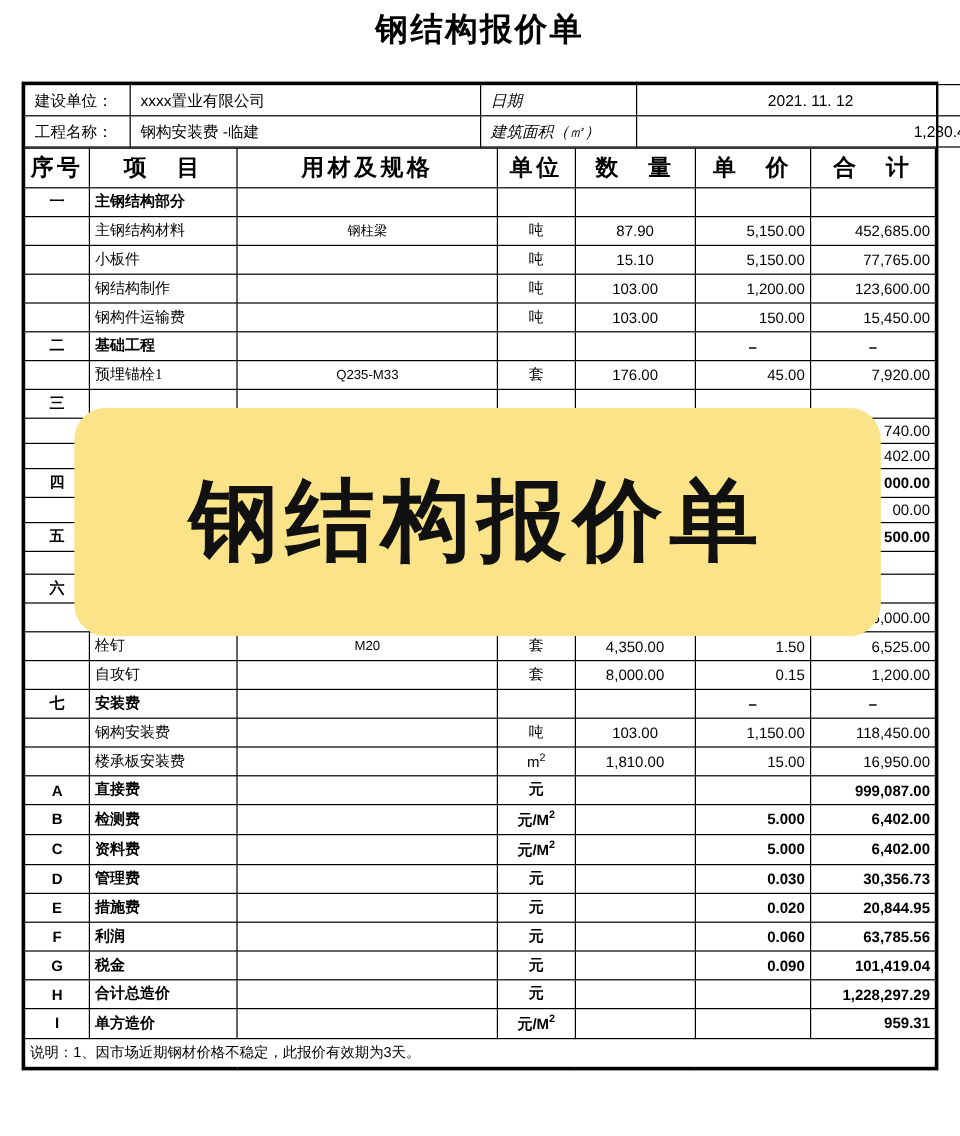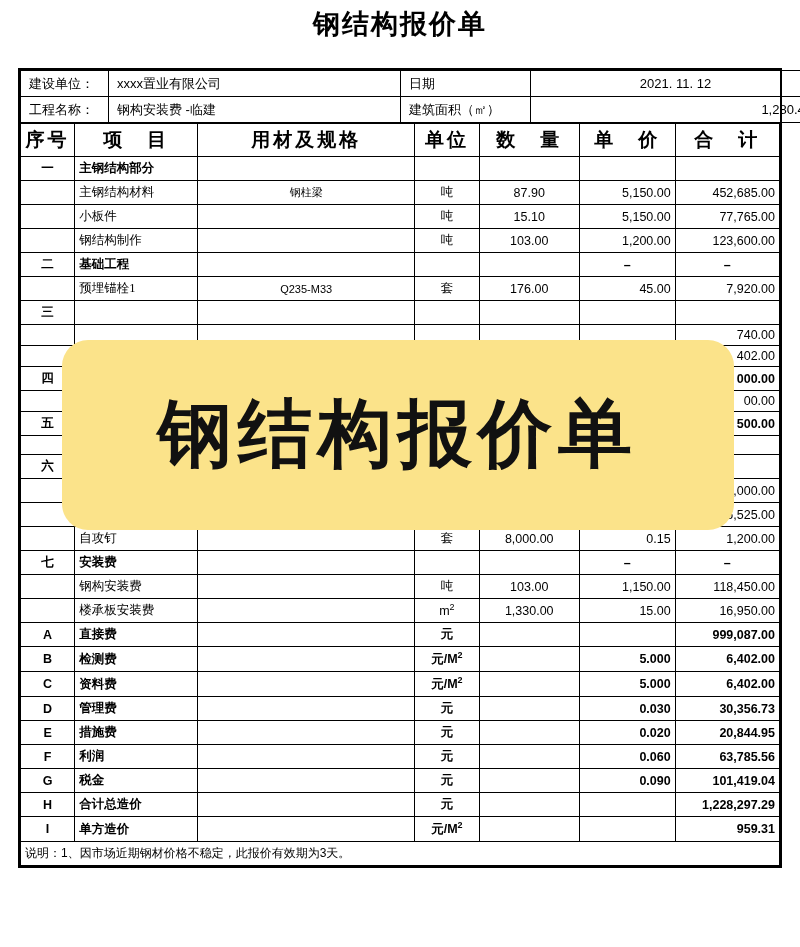--- a/index.html
+++ b/index.html
@@ -78,21 +78,21 @@
     padding: 2px 8px;
     box-sizing: border-box;
   }
   table.info {
     width: 100%;
     border-collapse: collapse;
     table-layout: fixed;
   }
   .i-lab { width: 88px; }
   .i-val { width: 292px; }
-  .i-lab2 { width: 130px; }
+  .i-lab2 { width: 130px; font-style: italic; }
   .i-val2 { width: 290px; text-align: right; }
   .sup { font-size: 9px; vertical-align: super; }
 
   .note-row td {
     border: 1px solid #000;
     font-size: 12px;
     padding: 4px 8px;
     height: 24px;
     box-sizing: border-box;
   }
@@ -191,20 +191,29 @@
           </tr>
           <tr>
             <td class="c-no"></td>
             <td class="c-item sub">钢结构制作</td>
             <td class="c-spec"></td>
             <td class="c-unit">吨</td>
             <td class="c-qty">103.00</td>
             <td class="c-price">1,200.00</td>
             <td class="c-sum">123,600.00</td>
           </tr>
+          <tr>
+            <td class="c-no"></td>
+            <td class="c-item sub">钢构件运输费</td>
+            <td class="c-spec"></td>
+            <td class="c-unit">吨</td>
+            <td class="c-qty">103.00</td>
+            <td class="c-price">150.00</td>
+            <td class="c-sum">15,450.00</td>
+          </tr>
           <tr class="grp">
             <td class="c-no">二</td>
             <td class="c-item">基础工程</td>
             <td class="c-spec"></td>
             <td class="c-unit"></td>
             <td class="c-qty"></td>
             <td class="c-price" style="text-align: center;">–</td>
             <td class="c-sum" style="text-align: center;">–</td>
           </tr>
           <tr>
@@ -331,21 +340,21 @@
             <td class="c-unit">吨</td>
             <td class="c-qty">103.00</td>
             <td class="c-price">1,150.00</td>
             <td class="c-sum">118,450.00</td>
           </tr>
           <tr>
             <td class="c-no"></td>
             <td class="c-item sub">楼承板安装费</td>
             <td class="c-spec"></td>
             <td class="c-unit">m<span class="sup">2</span></td>
-            <td class="c-qty">1,330.00</td>
+            <td class="c-qty">1,810.00</td>
             <td class="c-price">15.00</td>
             <td class="c-sum">16,950.00</td>
           </tr>
         </tbody>
       <tbody id="summary-body">
           <tr class="grp">
             <td class="c-no">A</td>
             <td class="c-item">直接费</td>
             <td class="c-spec"></td>
             <td class="c-unit">元</td>

